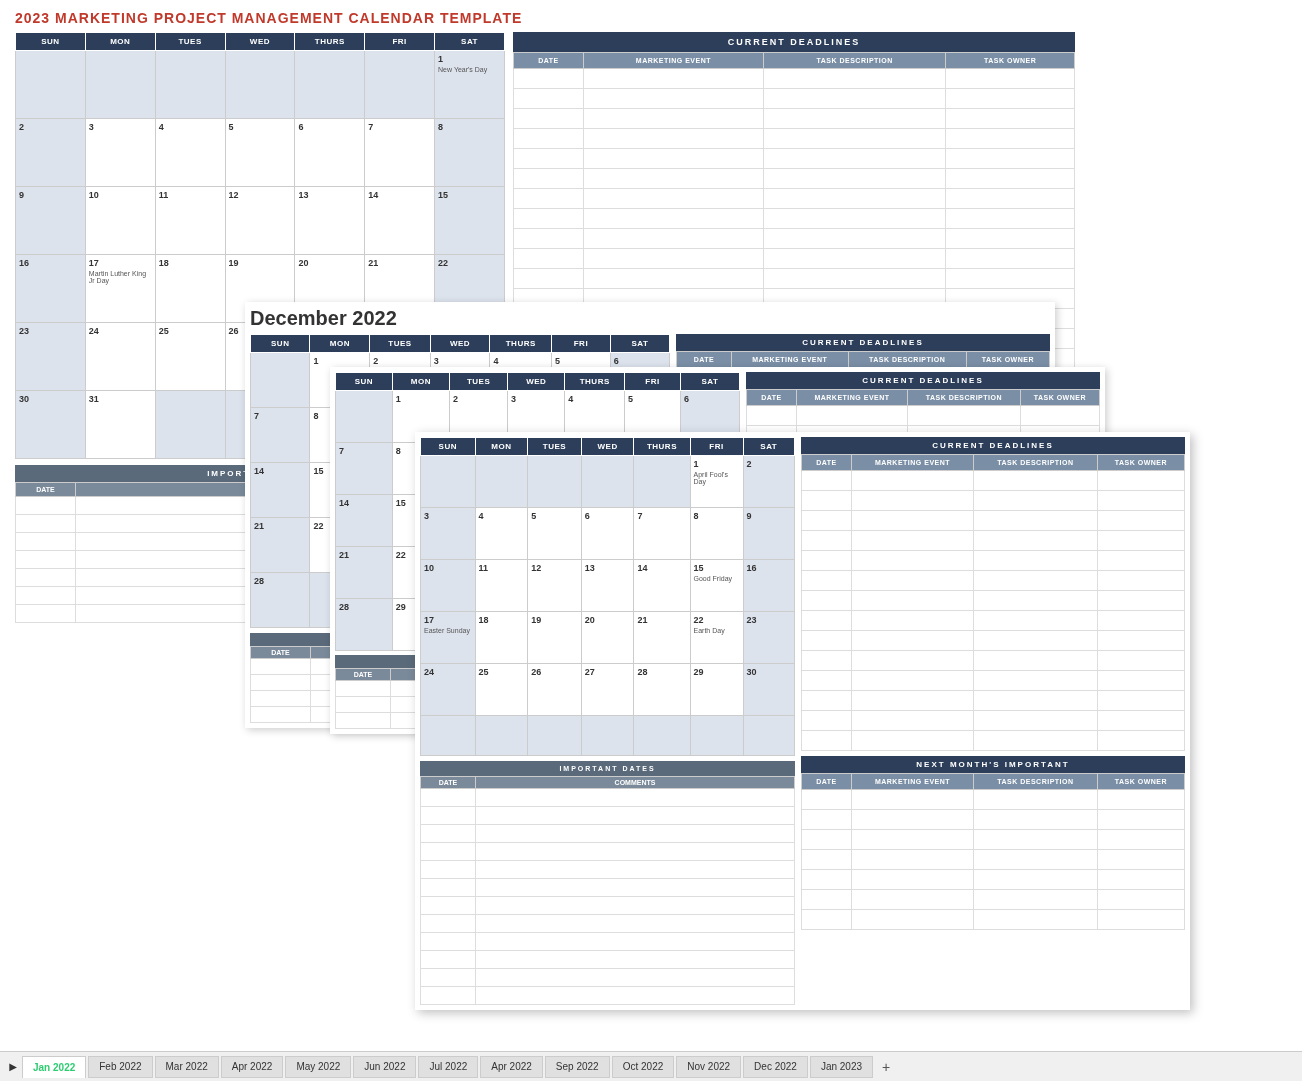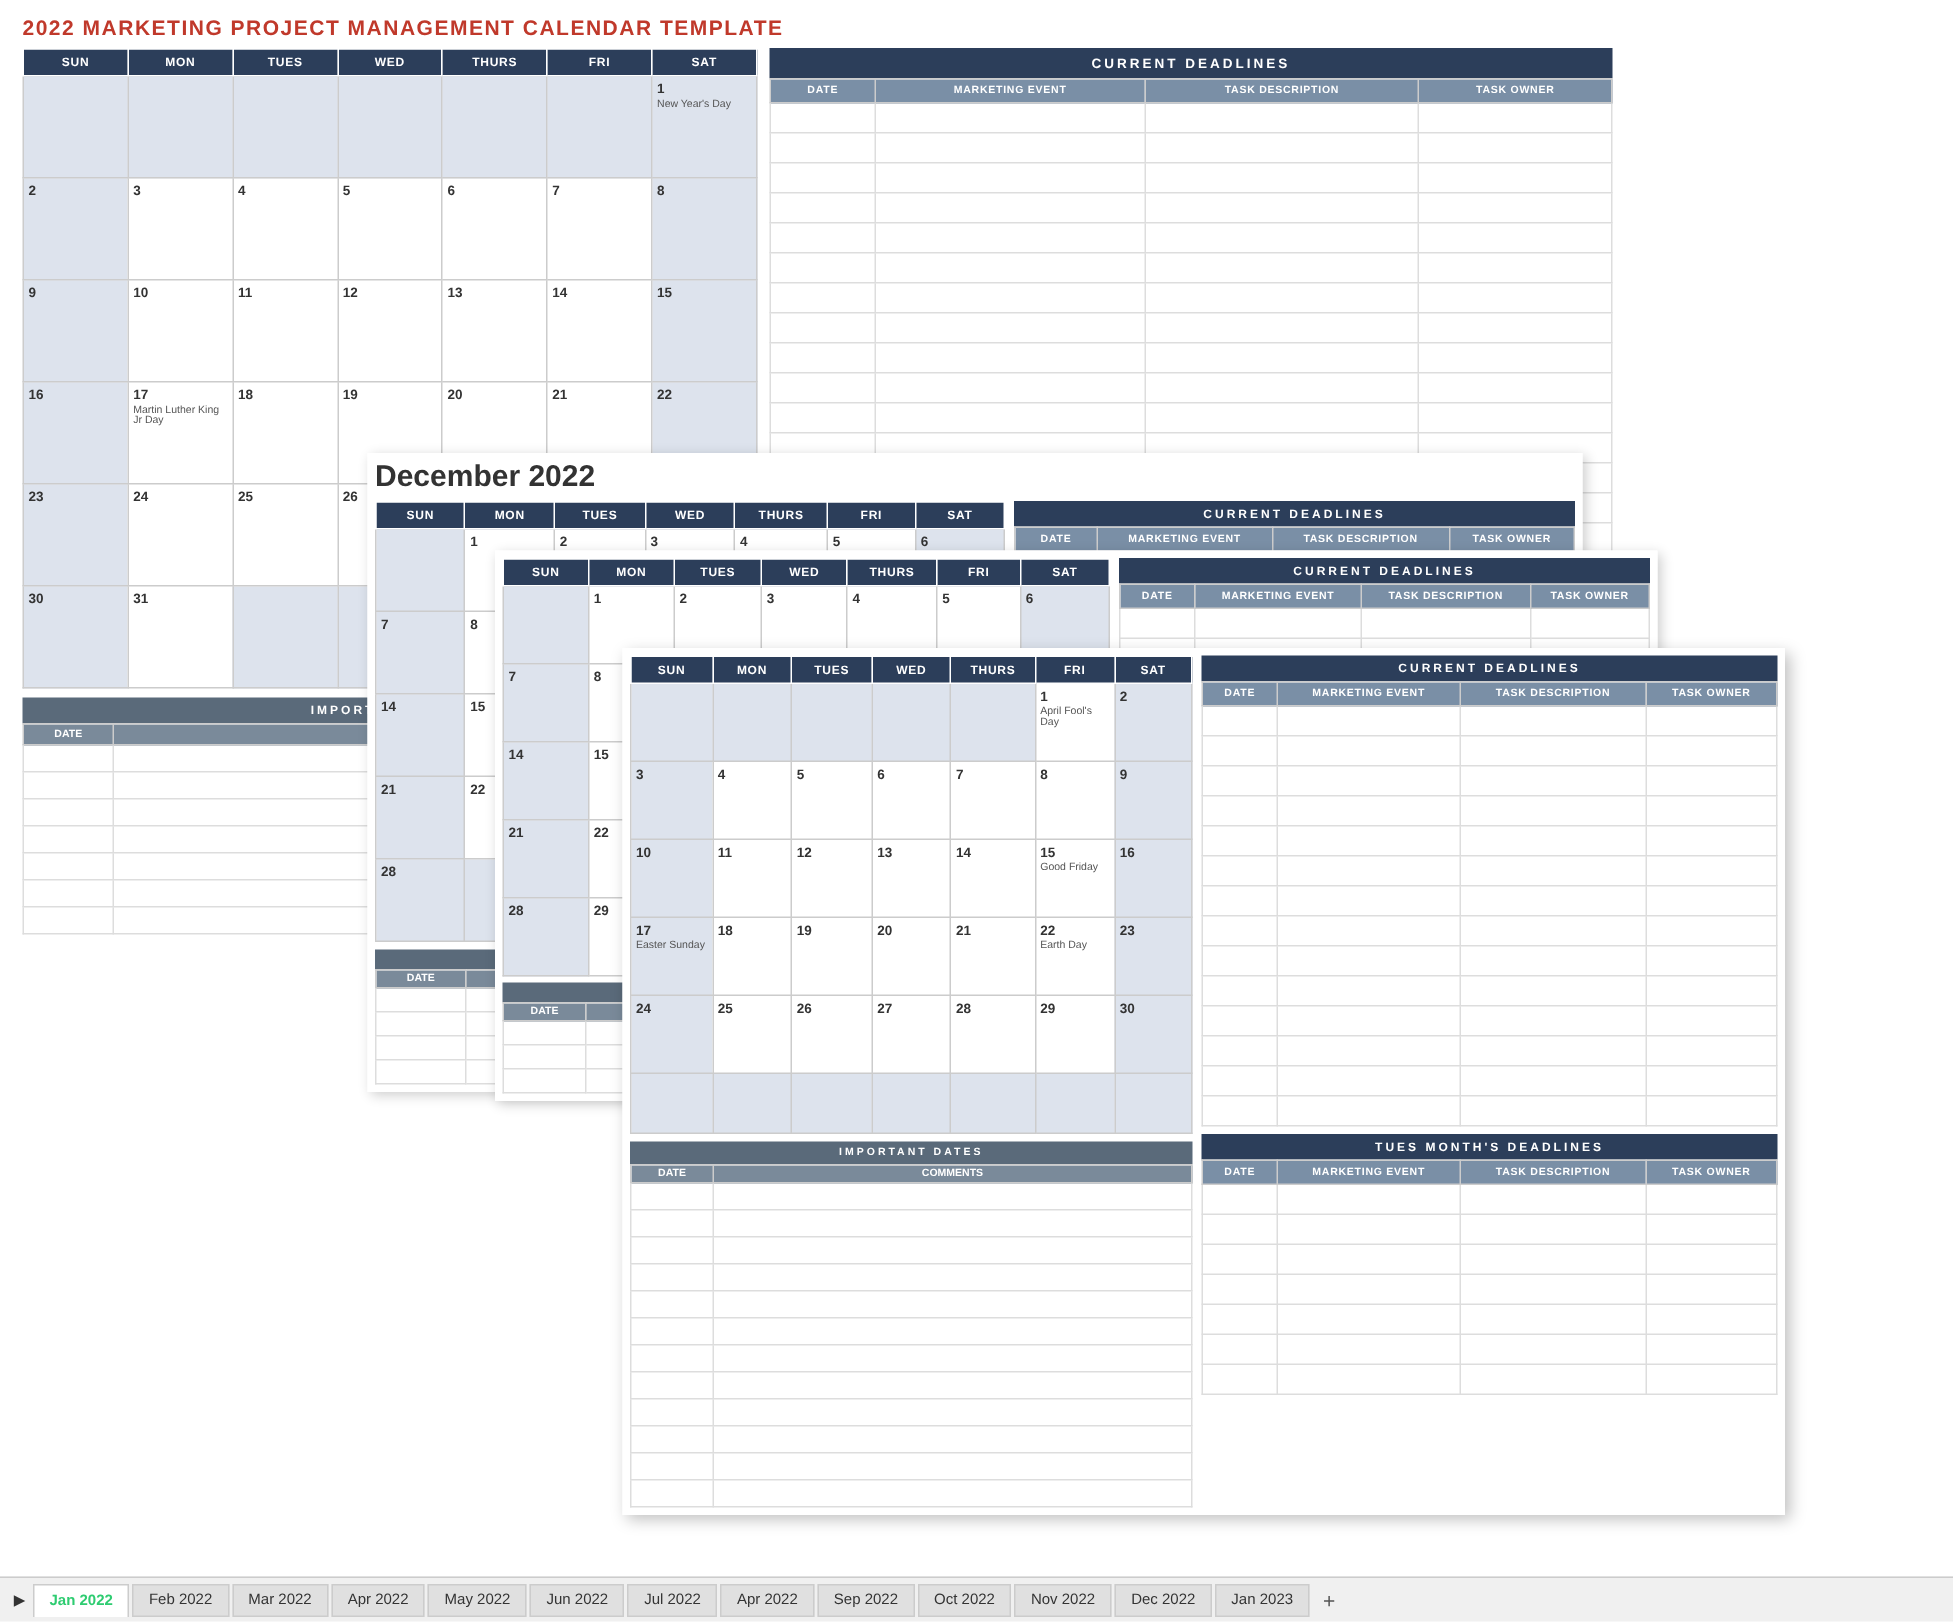--- a/index.html
+++ b/index.html
@@ -234,21 +234,21 @@
       font-size: 14px;
       cursor: pointer;
       color: #555;
       margin-left: 2px;
     }
   </style>
 </head>
 <body>
 
 <div class="main-content">
-  <div class="page-title">2022 MARKETING PROJECT MANAGEMENT CALENDAR TEMPLATE</div>
+  <div class="page-title">2023 MARKETING PROJECT MANAGEMENT CALENDAR TEMPLATE</div>
 
   <div class="calendar-stack">
 
     <div class="cal-january">
       <div style="display:flex; gap:8px;">
         <div style="flex:0 0 490px;">
           <table class="cal-grid">
             <thead>
               <tr>
                 <th>SUN</th>
@@ -1287,21 +1287,21 @@
                       <td style="height:18px;"></td>
                       <td></td>
                       <td></td>
                       <td></td>
                     </tr>
                 </tbody>
               </table>
             </div>
 
             <div>
-              <div style="background:#2c3e5a; color:#fff; text-align:center; font-size:8px; font-weight:bold; letter-spacing:2px; padding:4px;">TUES MONTH'S DEADLINES</div>
+              <div style="background:#2c3e5a; color:#fff; text-align:center; font-size:8px; font-weight:bold; letter-spacing:2px; padding:4px;">NEXT MONTH'S IMPORTANT</div>
               <table class="deadlines-table">
                 <thead>
                   <tr>
                     <th style="width:50px;">DATE</th>
                     <th>MARKETING EVENT</th>
                     <th>TASK DESCRIPTION</th>
                     <th>TASK OWNER</th>
                   </tr>
                 </thead>
                 <tbody>

